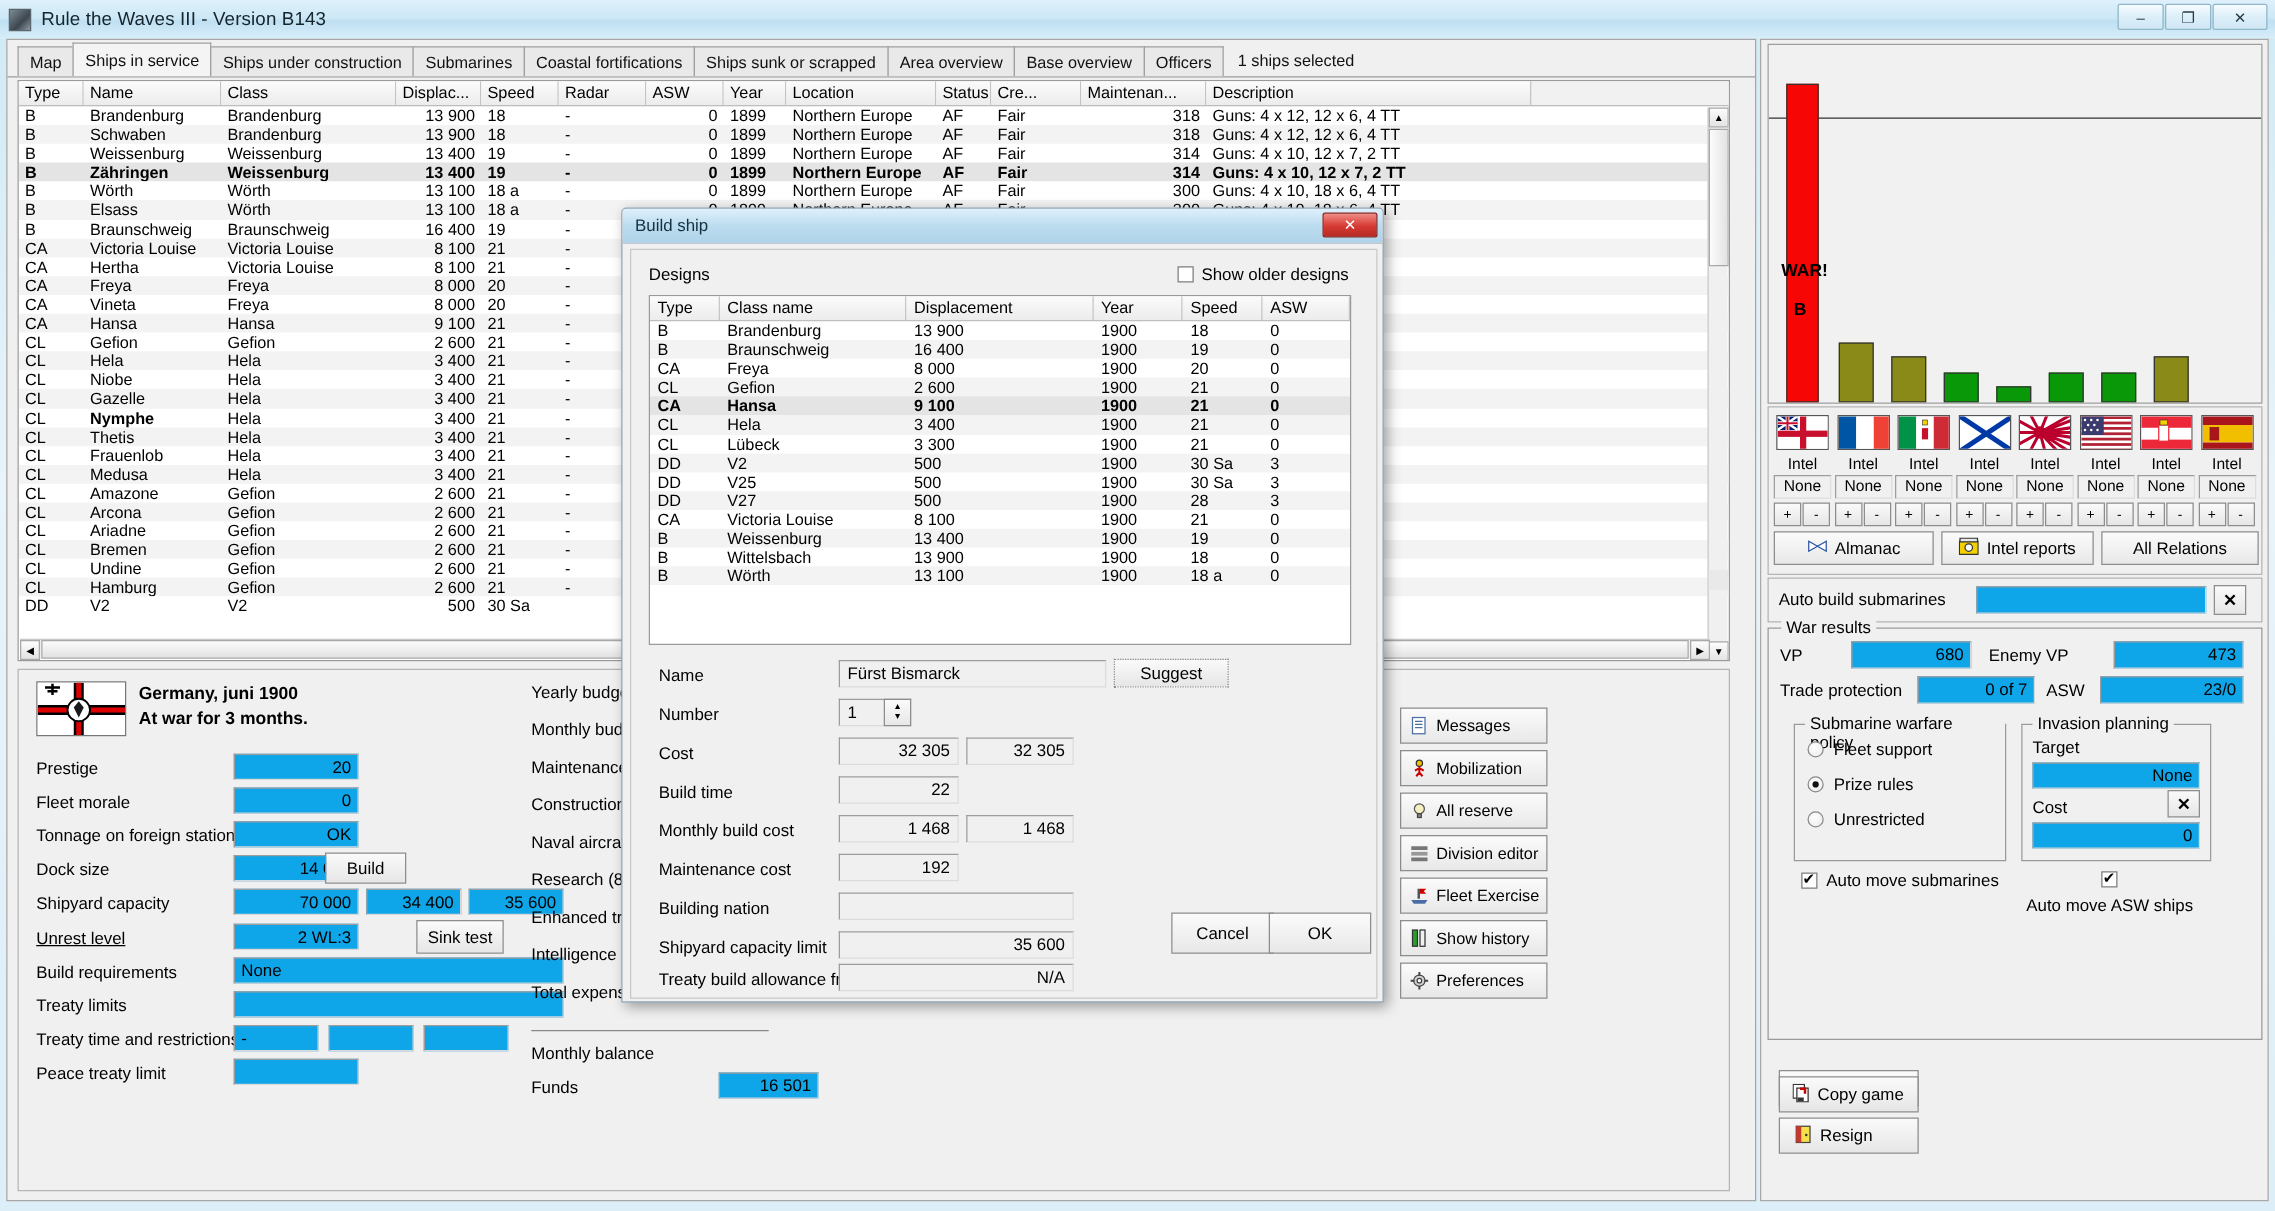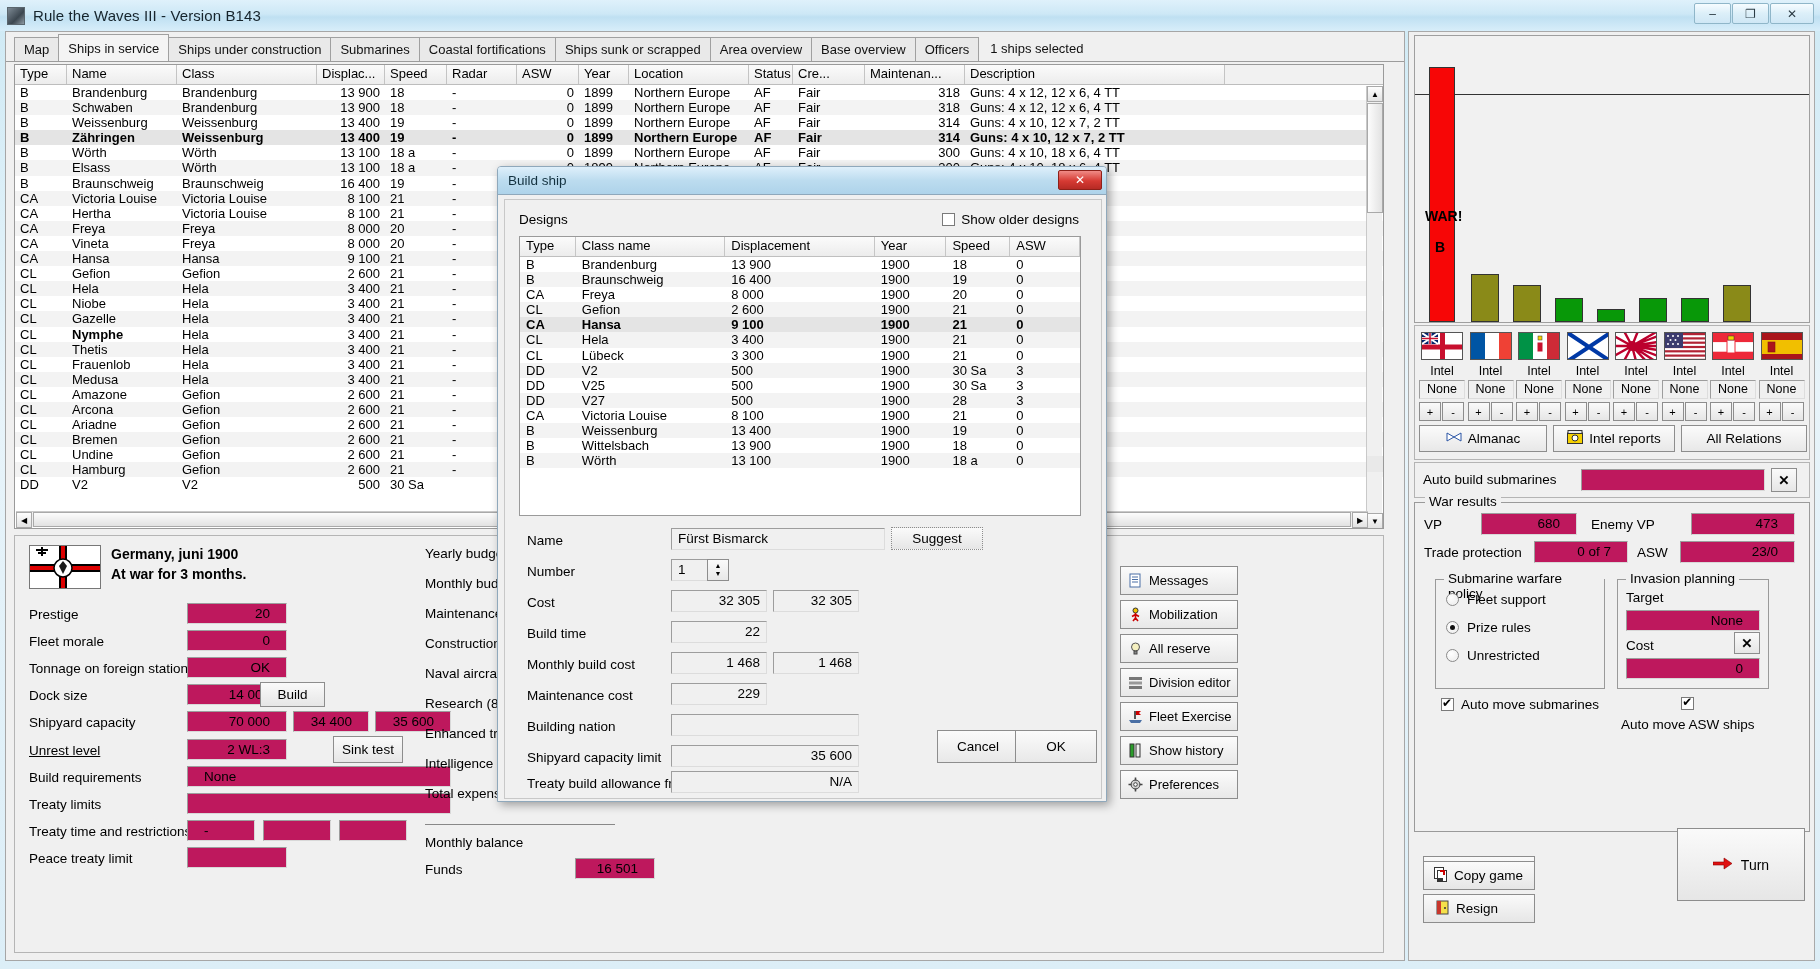--- a/index.html
+++ b/index.html
@@ -74,23 +74,23 @@
   #shthumb{ flex:1; margin:0 1px; background:linear-gradient(180deg,#fcfcfc,#e2e2e2); border:1px solid #a9a9a9;}
 
   
   #statpanel{ position:absolute; left:8px; top:503px; width:1370px; height:418px;
      background:#f0f0f0; border:1px solid #b5b5b5;}
   #flagimg{ position:absolute; left:14px; top:9px; width:72px; height:44px; border:1px solid #777;
      background:#fff; overflow:hidden;}
   .nationtitle{ position:absolute; left:96px; top:10px; font-weight:bold; font-size:14px;}
   .nationsub{ position:absolute; left:96px; top:30px; font-weight:bold; font-size:14px;}
   .frow{ position:absolute; left:14px; font-size:13.5px; }
-  .fld{ position:absolute; height:21px; background:#be185d;
+  .fld{ position:absolute; height:21px; background:#0ea5e9;
         border:1px solid #9d9d9d; border-right-color:#d8d8d8; border-bottom-color:#d8d8d8;
-        font-size:13.5px; line-height:19px; padding:0 16px; white-space:nowrap; overflow:hidden;}
+        font-size:13.5px; line-height:19px; padding:0 5px; white-space:nowrap; overflow:hidden;}
   .fld.r{ text-align:right; }
   .btn{
     background:linear-gradient(180deg,#fafafa,#e6e6e6);
     border:1px solid #8d8d8d; font-size:13.5px;
     display:flex;align-items:center;justify-content:center; gap:5px;
     color:#000; padding:0 6px;
   }
 
   
   .blabel{ position:absolute; font-size:13.5px; white-space:nowrap; }
@@ -998,28 +998,20 @@
   <div class="btn" style="position:absolute;left:14px;top:862px;width:112px;height:29px;justify-content:flex-start;padding-left:12px;">
     <span class="gi">
       <svg width="15" height="15" viewBox="0 0 15 15">
           <rect x="1" y="1" width="11" height="13" fill="#f5e04a" stroke="#444"></rect>
           <rect x="1" y="1" width="4" height="13" fill="#c8372d"></rect>
           <circle cx="9" cy="8" r="1" fill="#333"></circle>
         </svg>
     </span>
     <span>Resign</span>
   </div>
-  <div class="btn" style="position:absolute;left:268px;top:796px;width:128px;height:73px;gap:8px;">
-    <span class="gi">
-      <svg width="20" height="13" viewBox="0 0 20 13">
-          <path d="M0 5 h11 V1 l8 5.5 -8 5.5 V8 H0 z" fill="#e01010" stroke="#8b0000" stroke-width="0.6"></path>
-        </svg>
-    </span>
-    <span style="font-size:14px;">Turn</span>
-  </div>
 </div>
 
 <div id="modal">
   <div id="mtitle">
     <span>Build ship</span>
     <div id="mclose">✕</div>
   </div>
   <div id="mbody">
     <div id="dlabel">Designs</div>
     <div id="showold">
@@ -1168,21 +1160,21 @@
     <div class="mfld r" style="left:268px;top:390px;width:86px;">32 305</div>
 
     <div class="mlabel" style="top:426px;">Build time</div>
     <div class="mfld r" style="left:166px;top:421px;width:96px;">22</div>
 
     <div class="mlabel" style="top:457px;">Monthly build cost</div>
     <div class="mfld r" style="left:166px;top:452px;width:96px;">1 468</div>
     <div class="mfld r" style="left:268px;top:452px;width:86px;">1 468</div>
 
     <div class="mlabel" style="top:488px;">Maintenance cost</div>
-    <div class="mfld r" style="left:166px;top:483px;width:96px;">229</div>
+    <div class="mfld r" style="left:166px;top:483px;width:96px;">192</div>
 
     <div class="mlabel" style="top:519px;">Building nation</div>
     <div class="mfld r" style="left:166px;top:514px;width:188px;"></div>
 
     <div class="mlabel" style="top:550px;">Shipyard capacity limit</div>
     <div class="mfld r" style="left:166px;top:545px;width:188px;">35 600</div>
 
     <div class="mlabel" style="top:576px;">Treaty build allowance free</div>
     <div class="mfld r" style="left:166px;top:571px;width:188px;">N/A</div>
 

